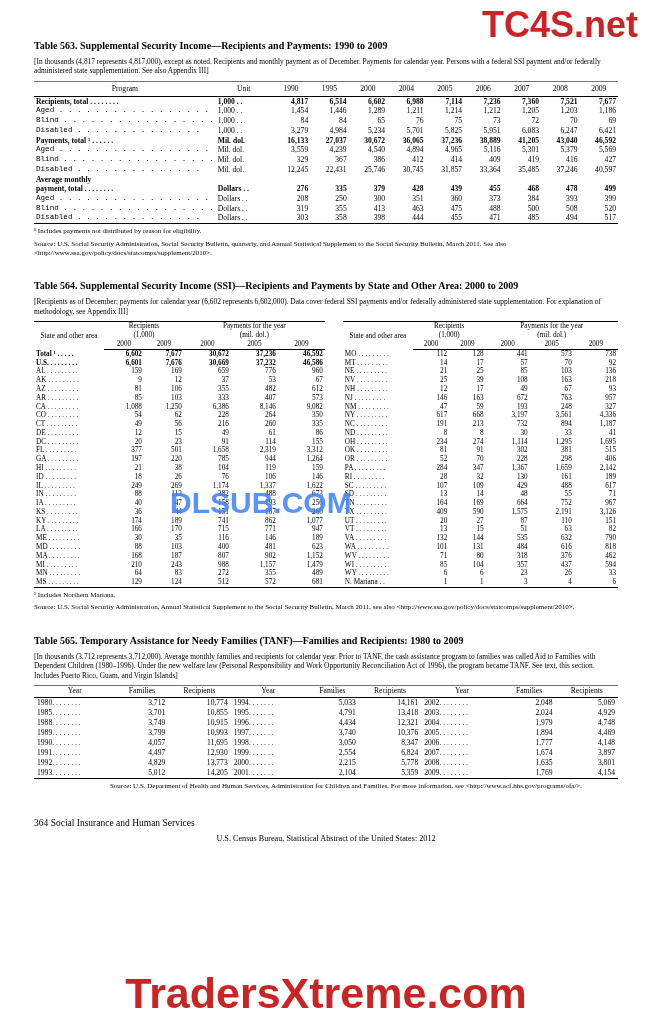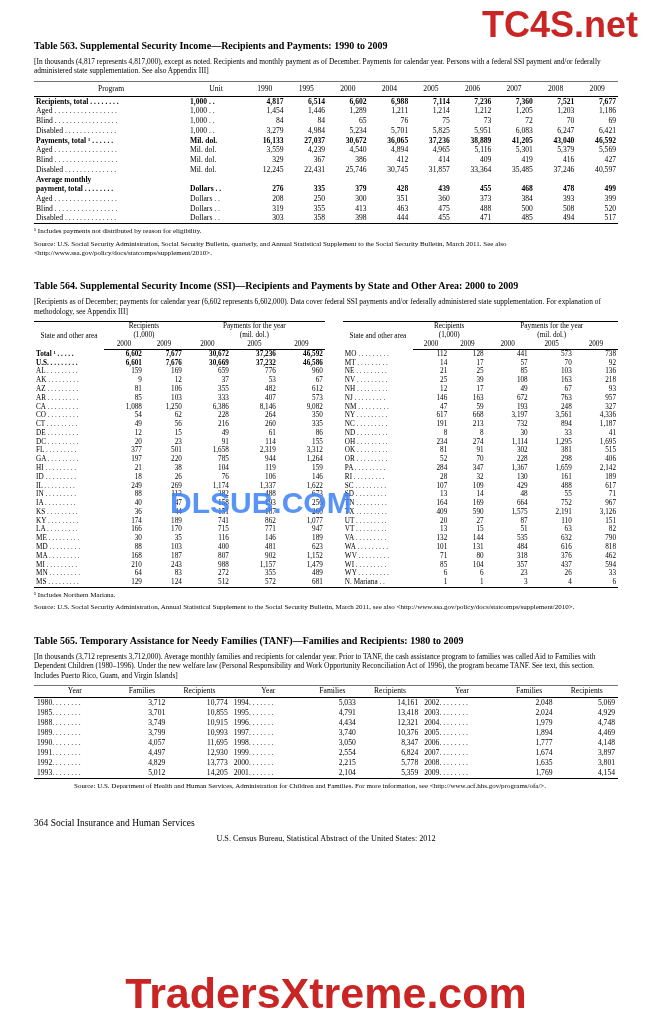--- a/index.html
+++ b/index.html
@@ -20,21 +20,21 @@
     font-family:"Liberation Serif",serif;
   }
   .headnote{font-size:7.4px;line-height:1.3;margin:0 0 5px 0;}
   table{border-collapse:collapse;width:100%;font-size:7.6px;}
   .t563 td,.t563 th{padding:0px 2px;line-height:1.28;}
   .rule-bot{border-bottom:1px solid #000;}
   .hdr td{font-weight:normal;text-align:center;border-bottom:1px solid #000;border-top:1px solid #737373;padding:2px;}
   .lbl{text-align:left;white-space:nowrap;}
   .num{text-align:right;white-space:nowrap;}
   .bold{font-weight:bold;}
-  .ind{padding-left:4px;}
+  .ind{padding-left:4px;font-family:Liberation Mono, monospace;}
   .foot{font-size:7px;line-height:1.35;margin-top:3px;}
   .sec{margin-top:22px;}
   .t564{font-size:7.2px;}
   .t564 td{padding:0 2px;line-height:1.22;}
   .spacer{width:14px;}
   .t565 td{padding:0 3px;line-height:1.33;font-size:7.6px;}
   .pagefoot{font-size:9.5px;margin-top:26px;}
   .pagefoot2{font-size:8.2px;text-align:center;margin-top:6px;}
   .ctr{text-align:center;}
   .thin-top{border-top:1px solid #000;}
@@ -796,20 +796,20 @@
               <td class="lbl">2001. . . . . . .</td>
               <td class="num">2,104</td>
               <td class="num">5,359</td>
               <td class="lbl">2009. . . . . . . .</td>
               <td class="num">1,769</td>
               <td class="num">4,154</td>
             </tr>
           </tbody>
       </table>
 
-      <div class="foot" style="text-align:left;padding-left:40px">Source: U.S. Department of Health and Human Services, Administration for Children and Families. For more information, see &lt;http://www.acf.hhs.gov/programs/ofa/&gt;.</div>
+      <div class="foot" style="text-align:center;padding-left:40px">Source: U.S. Department of Health and Human Services, Administration for Children and Families. For more information, see &lt;http://www.acf.hhs.gov/programs/ofa/&gt;.</div>
     </div>
 
     <div class="pagefoot">364  Social Insurance and Human Services</div>
     <div class="pagefoot2">U.S. Census Bureau, Statistical Abstract of the United States: 2012</div>
 
   </div>
 </div>
 
 </body></html>

